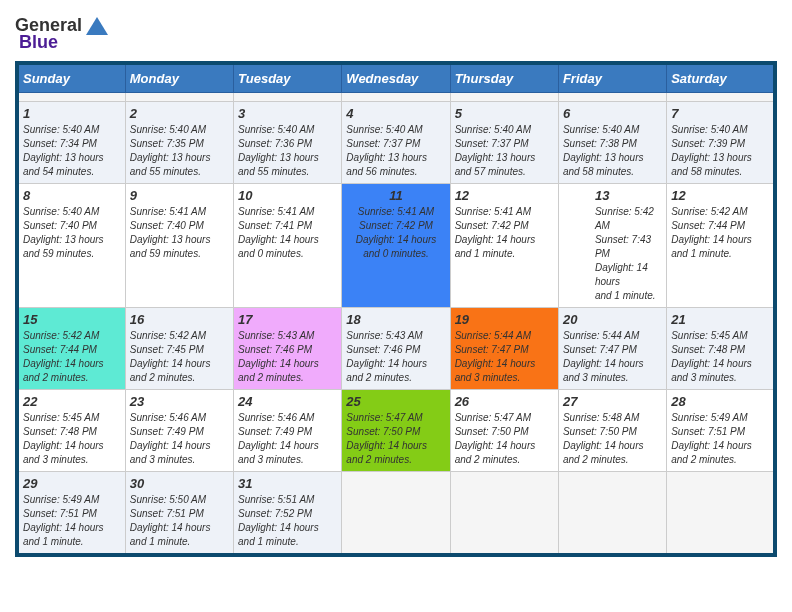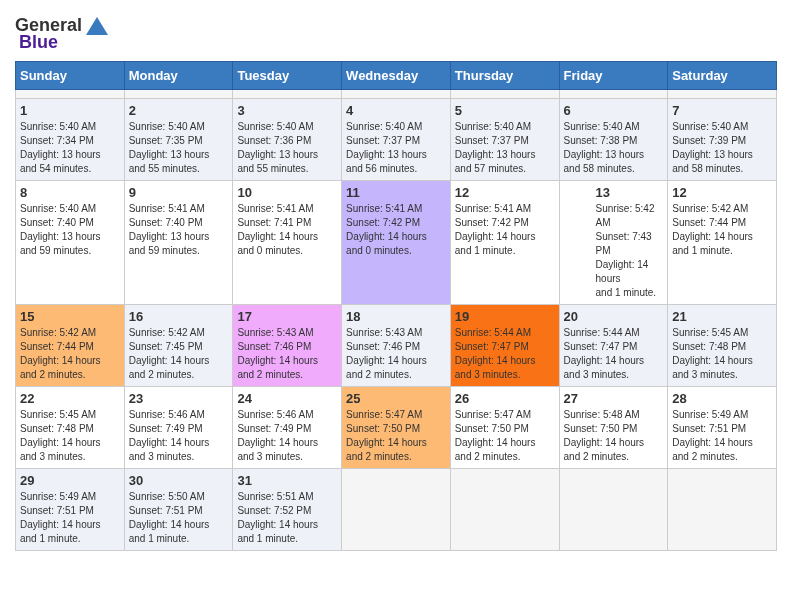--- a/index.html
+++ b/index.html
@@ -30,21 +30,22 @@
       color: #333;
     }
     .subtitle {
       font-size: 14px;
       color: #555;
       margin-top: 2px;
     }
     .calendar {
       width: 100%;
       border-collapse: collapse;
-      border: 1px solid #0c4a6e;
+      border: 4px solid #0c4a6e;
+      font-style: italic;
     }
     .calendar th {
       background: #3a7abf;
       color: #fff;
       font-size: 13px;
       font-weight: bold;
       padding: 6px 4px;
       border: 1px solid #2a5f9e;
       text-align: left;
     }
@@ -185,21 +186,21 @@
 Daylight: 13 hours
 and 59 minutes.</div>
         </td>
         <td style="background: rgb(255, 255, 255);">
           <span class="day-number">10</span>
           <div class="day-info" style="white-space: pre-line;">Sunrise: 5:41 AM
 Sunset: 7:41 PM
 Daylight: 14 hours
 and 0 minutes.</div>
         </td>
-        <td style="background: #c4b5fd;">
+        <td style="background: #3b82f6; text-align: center;">
           <span class="day-number">11</span>
           <div class="day-info" style="white-space: pre-line;">Sunrise: 5:41 AM
 Sunset: 7:42 PM
 Daylight: 14 hours
 and 0 minutes.</div>
         </td>
         <td style="background: rgb(255, 255, 255);">
           <span class="day-number">12</span>
           <div class="day-info" style="white-space: pre-line;">Sunrise: 5:41 AM
 Sunset: 7:42 PM
@@ -215,21 +216,21 @@
         </td>
         <td style="background: rgb(255, 255, 255);">
           <span class="day-number">12</span>
           <div class="day-info" style="white-space: pre-line;">Sunrise: 5:42 AM
 Sunset: 7:44 PM
 Daylight: 14 hours
 and 1 minute.</div>
         </td>
       </tr>
       <tr>
-        <td style="background: #fdba74;">
+        <td style="background: #5eead4;">
           <span class="day-number">15</span>
           <div class="day-info" style="white-space: pre-line;">Sunrise: 5:42 AM
 Sunset: 7:44 PM
 Daylight: 14 hours
 and 2 minutes.</div>
         </td>
         <td style="background: rgb(238, 242, 248);">
           <span class="day-number">16</span>
           <div class="day-info" style="white-space: pre-line;">Sunrise: 5:42 AM
 Sunset: 7:45 PM
@@ -287,21 +288,21 @@
 Daylight: 14 hours
 and 3 minutes.</div>
         </td>
         <td style="background: rgb(255, 255, 255);">
           <span class="day-number">24</span>
           <div class="day-info" style="white-space: pre-line;">Sunrise: 5:46 AM
 Sunset: 7:49 PM
 Daylight: 14 hours
 and 3 minutes.</div>
         </td>
-        <td style="background: #fdba74;">
+        <td style="background: #84cc16;">
           <span class="day-number">25</span>
           <div class="day-info" style="white-space: pre-line;">Sunrise: 5:47 AM
 Sunset: 7:50 PM
 Daylight: 14 hours
 and 2 minutes.</div>
         </td>
         <td style="background: rgb(255, 255, 255);">
           <span class="day-number">26</span>
           <div class="day-info" style="white-space: pre-line;">Sunrise: 5:47 AM
 Sunset: 7:50 PM

